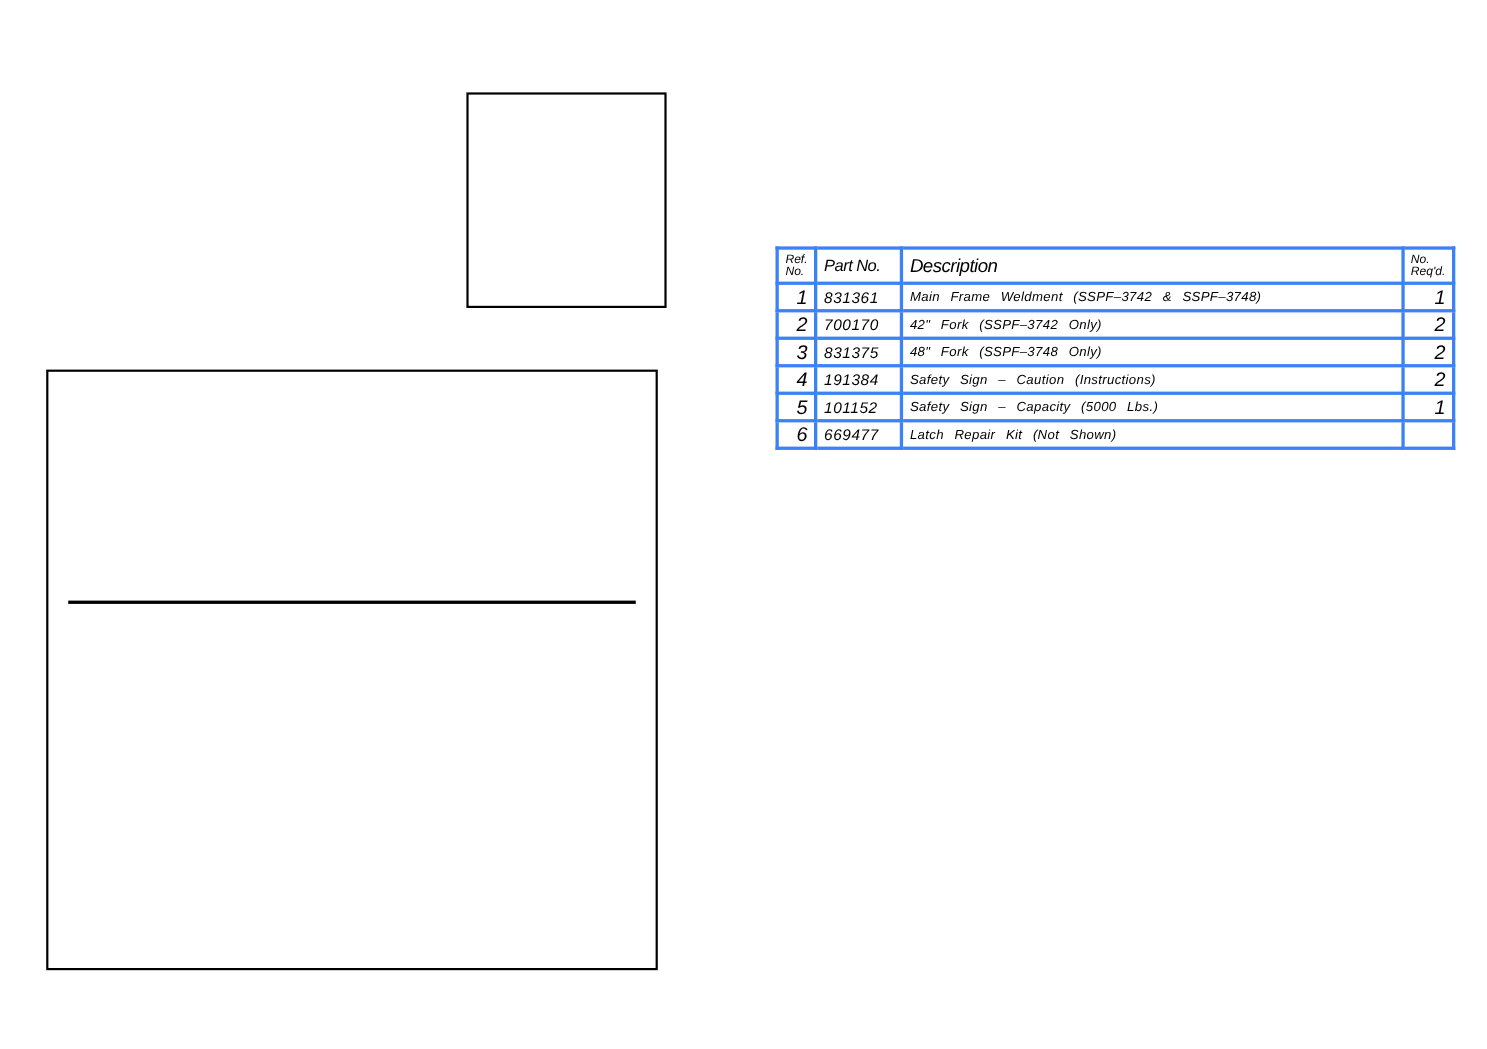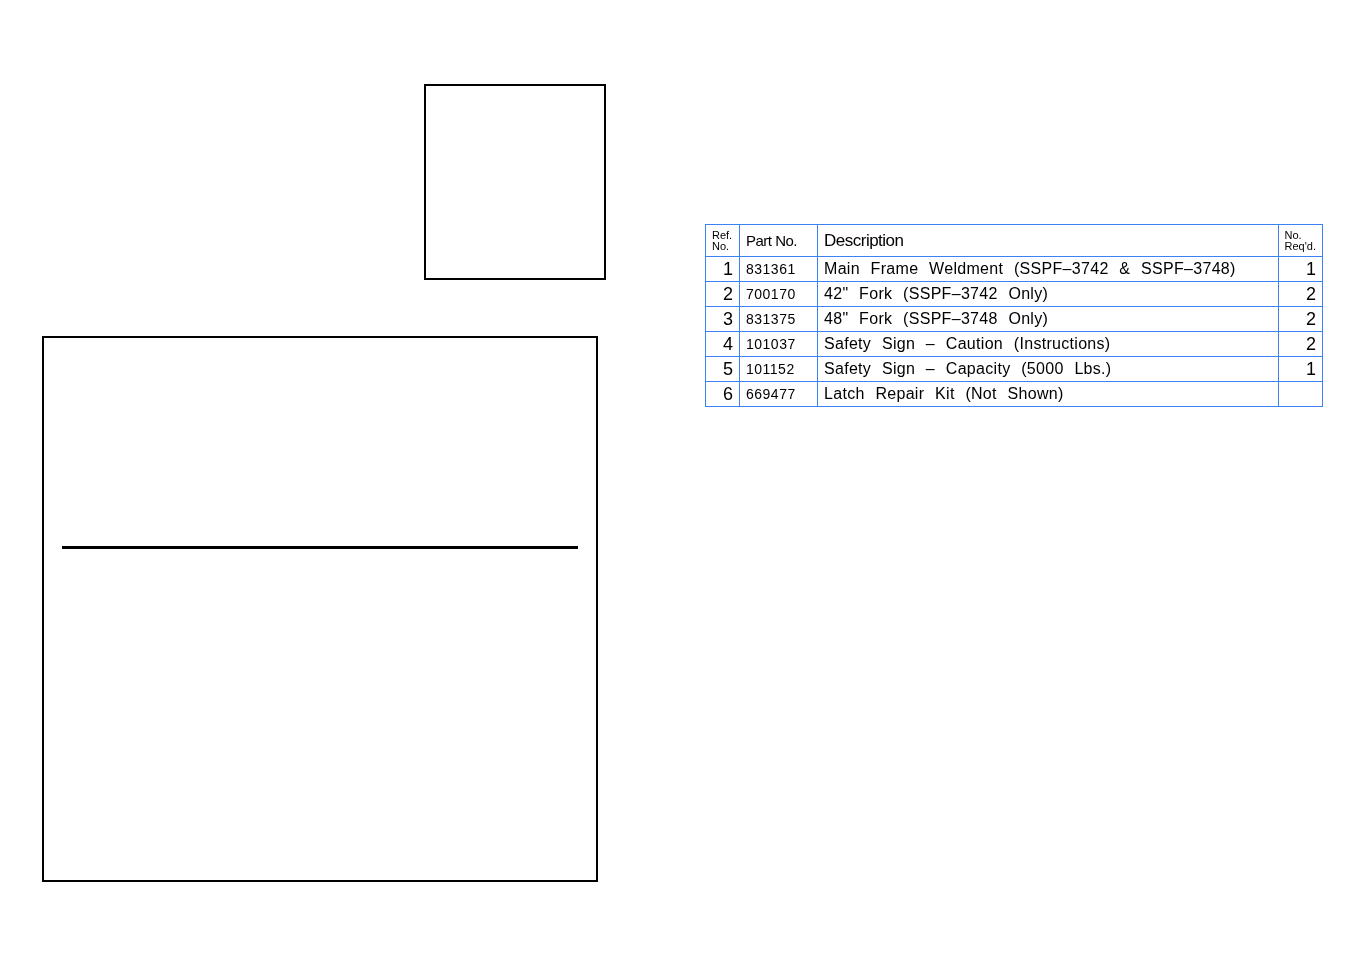--- a/index.html
+++ b/index.html
@@ -40,44 +40,45 @@
     }
     .parts-table {
       position: absolute;
       left: 705px;
       top: 224px;
       border-collapse: collapse;
       width: 618px;
     }
     .parts-table th,
     .parts-table td {
-      border: 1px solid #3b82f6;
+      border: 3px solid #3b82f6;
       padding: 0 6px;
       vertical-align: middle;
+      font-style: italic;
     }
     .parts-table th {
       font-weight: normal;
       text-align: left;
     }
     .col-ref {
       width: 34px;
       text-align: right;
       font-size: 18px;
       font-family: "Trebuchet MS", Arial, sans-serif;
       font-weight: 300;
     }
     .col-part {
       width: 78px;
       font-size: 14px;
       font-family: "Trebuchet MS", Arial, sans-serif;
       text-align: left;
       letter-spacing: 0.5px;
     }
     .col-desc {
-      font-size: 16px;
+      font-size: 12px;
       font-family: "Trebuchet MS", Arial, sans-serif;
       text-align: left;
       letter-spacing: 0.3px;
       word-spacing: 6px;
     }
     .col-req {
       width: 34px;
       text-align: right;
       font-size: 18px;
       font-family: "Trebuchet MS", Arial, sans-serif;
@@ -150,21 +151,21 @@
       <td class="col-req">2</td>
     </tr>
     <tr>
       <td class="col-ref">3</td>
       <td class="col-part">831375</td>
       <td class="col-desc">48" Fork (SSPF–3748 Only)</td>
       <td class="col-req">2</td>
     </tr>
     <tr>
       <td class="col-ref">4</td>
-      <td class="col-part">101037</td>
+      <td class="col-part">191384</td>
       <td class="col-desc">Safety Sign – Caution (Instructions)</td>
       <td class="col-req">2</td>
     </tr>
     <tr>
       <td class="col-ref">5</td>
       <td class="col-part">101152</td>
       <td class="col-desc">Safety Sign – Capacity (5000 Lbs.)</td>
       <td class="col-req">1</td>
     </tr>
     <tr>

